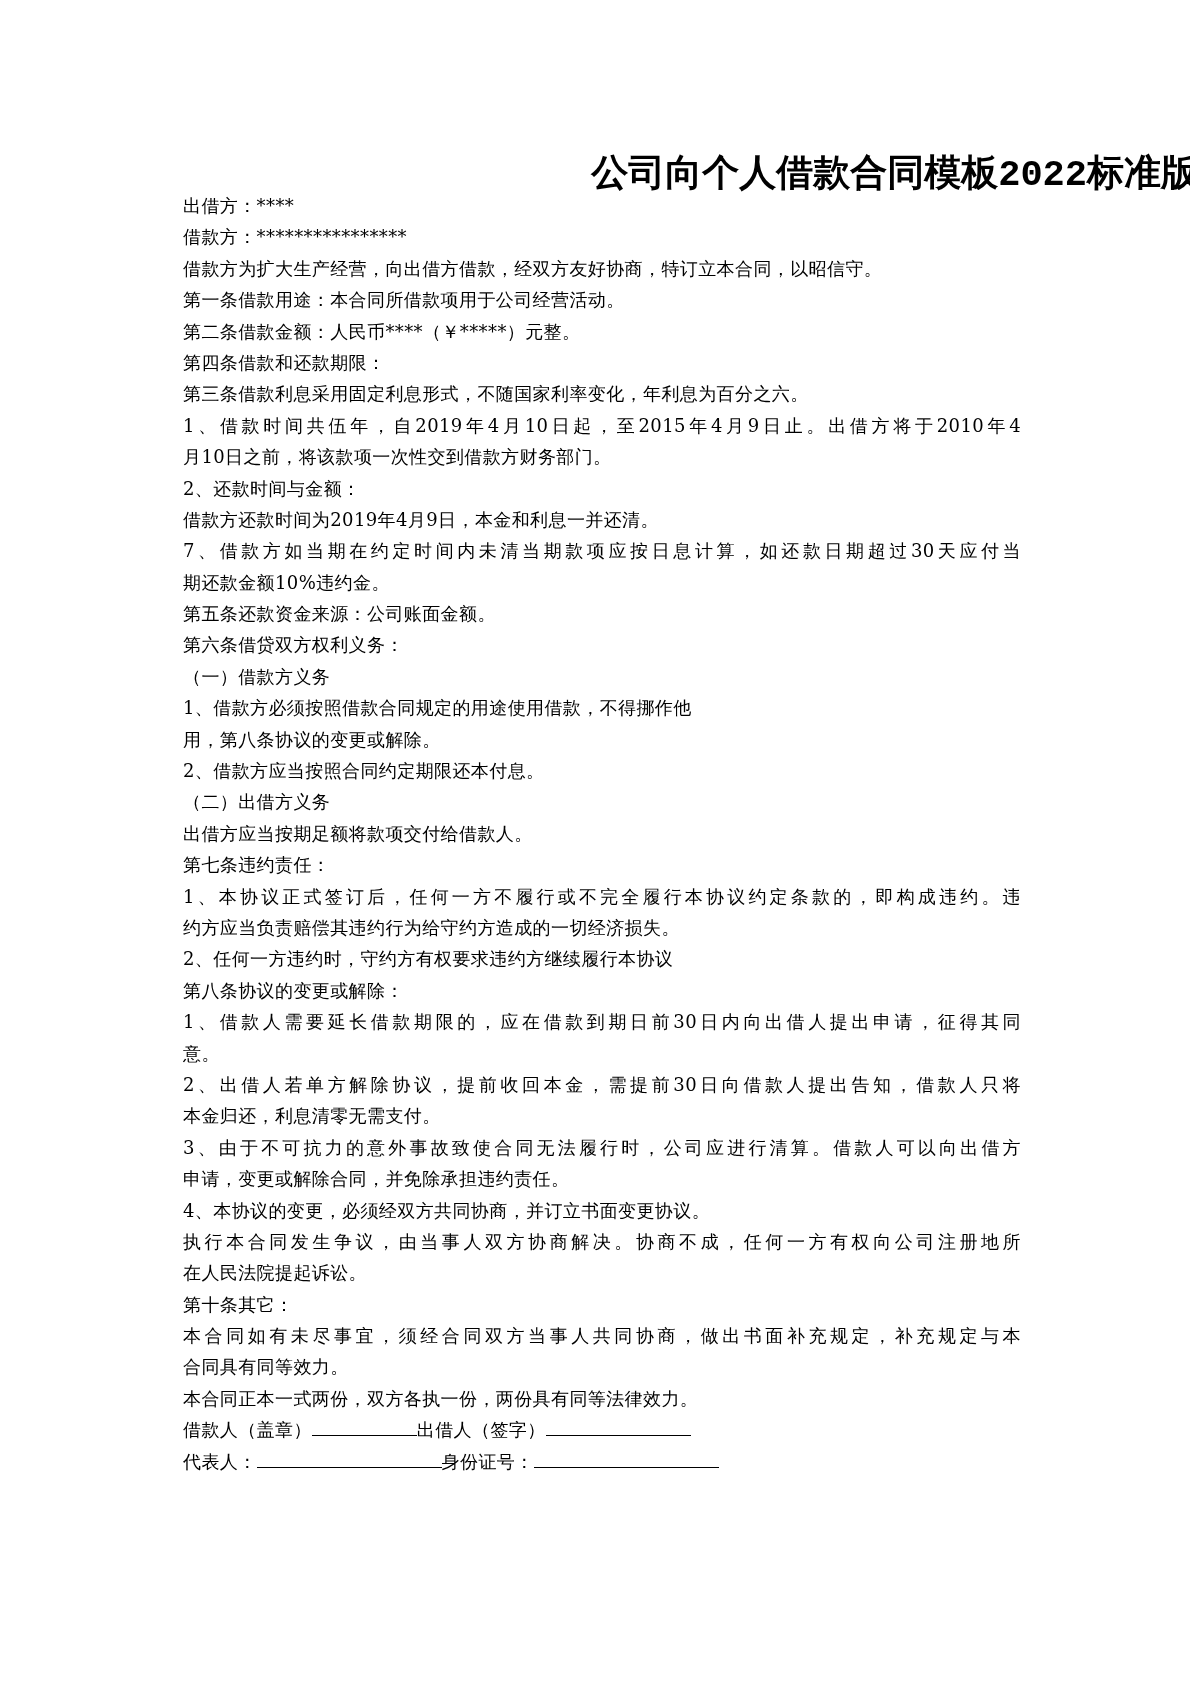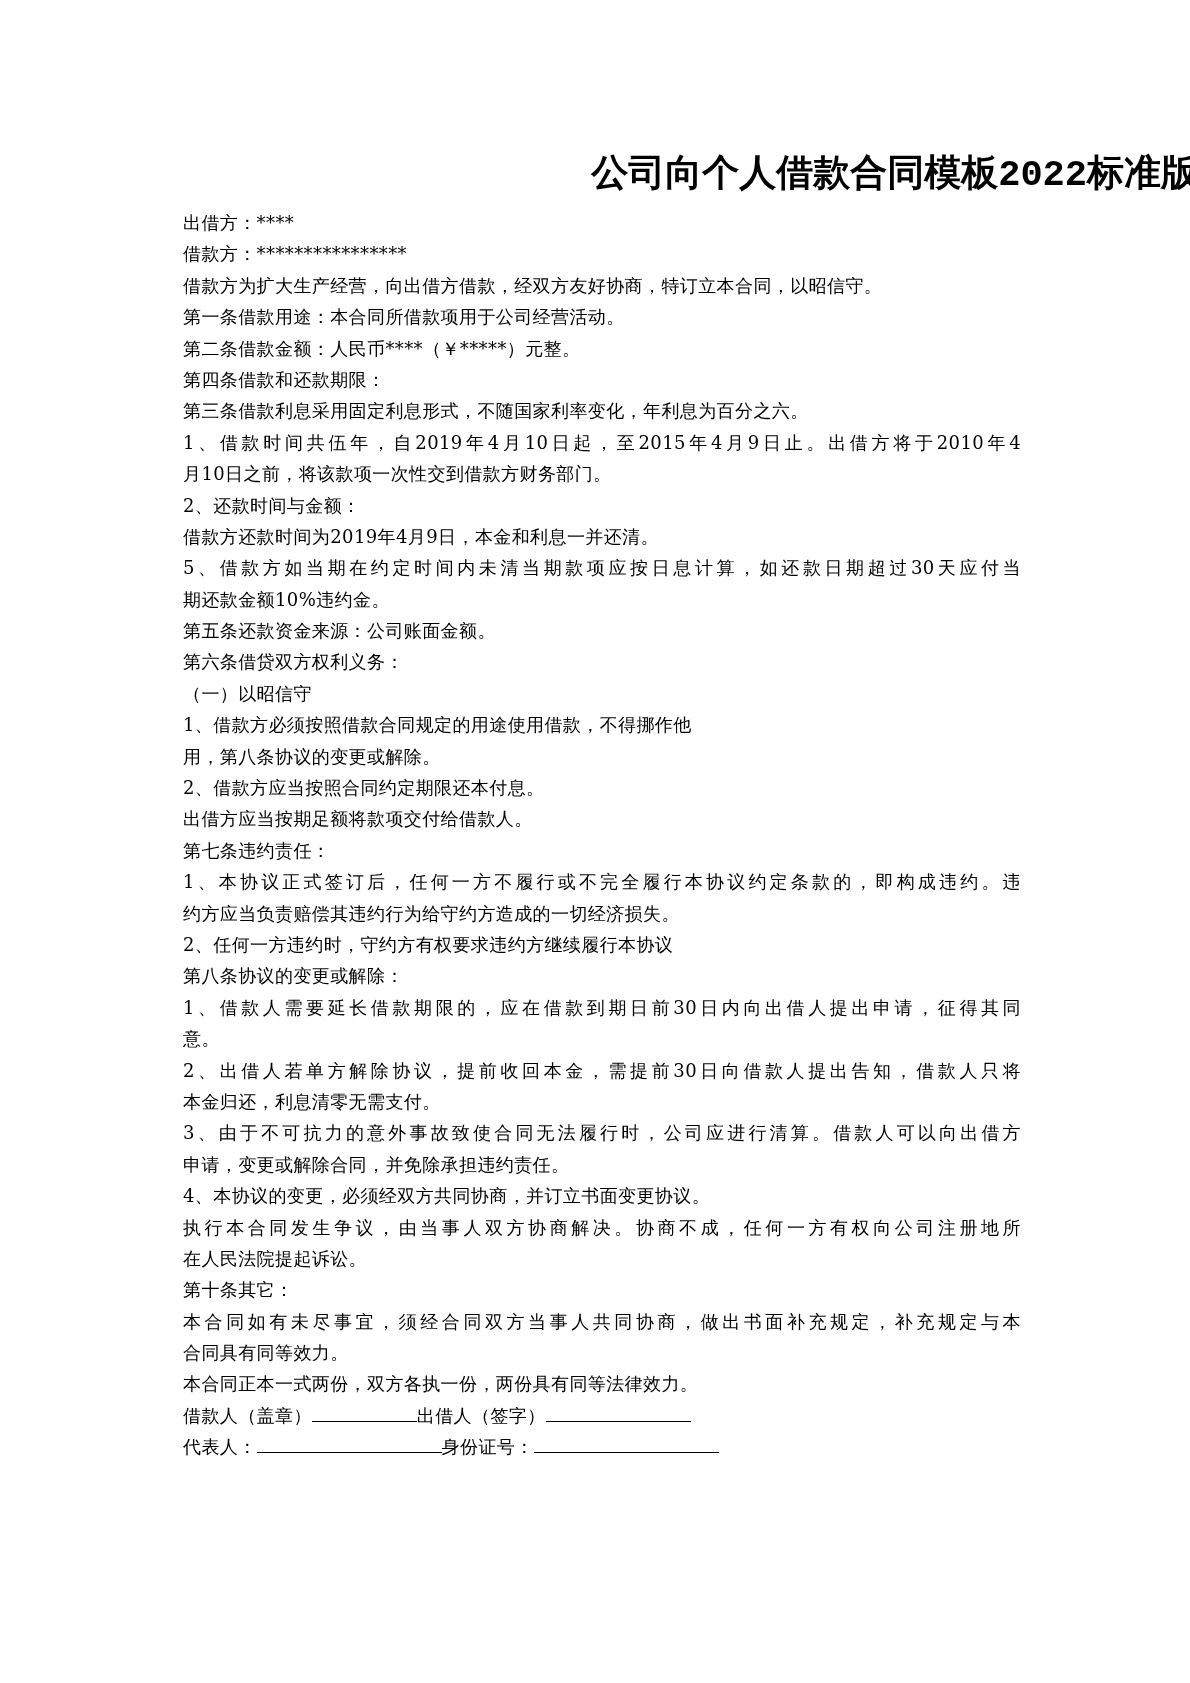--- a/index.html
+++ b/index.html
@@ -1,21 +1,21 @@
 <!DOCTYPE html>
 <html><head>
 <meta charset="utf-8">
 <style>
   html, body { margin: 0; padding: 0; background: #ffffff; }
   body { width: 1190px; height: 1683px; position: relative; overflow: hidden;
          font-family: "DejaVu Serif", "Liberation Serif", serif; color: #000; }
   .title { position: absolute; top: 150px; left: 8px; width: 1190px; text-align: right;
            font-family: Liberation Mono, monospace; font-weight: bold;
            font-size: 37px; line-height: 50px; letter-spacing: 0px; }
-  .body { position: absolute; top: 207px; left: 183px; width: 838px; }
+  .body { position: absolute; top: 190px; left: 183px; width: 838px; }
   .line { font-size: 18px; line-height: 31.4px; height: 31.4px; white-space: nowrap;
           overflow: visible; letter-spacing: 0.4px; }
   .line.justify { text-align-last: justify; text-align: justify; white-space: normal; }
   .blank { display: inline-block; border-bottom: 1px solid #000; height: 18px; vertical-align: baseline; }
   .b1 { width: 105px; }
   .b2 { width: 145px; }
   .b3 { width: 185px; }
   .b4 { width: 185px; }
 </style>
 </head>
@@ -28,28 +28,29 @@
   <div class="line">借款方：****************</div>
   <div class="line">借款方为扩大生产经营，向出借方借款，经双方友好协商，特订立本合同，以昭信守。</div>
   <div class="line">第一条借款用途：本合同所借款项用于公司经营活动。</div>
   <div class="line">第二条借款金额：人民币****（￥*****）元整。</div>
   <div class="line">第四条借款和还款期限：</div>
   <div class="line">第三条借款利息采用固定利息形式，不随国家利率变化，年利息为百分之六。</div>
   <div class="line justify">1、借款时间共伍年，自2019年4月10日起，至2015年4月9日止。出借方将于2010年4</div>
   <div class="line">月10日之前，将该款项一次性交到借款方财务部门。</div>
   <div class="line">2、还款时间与金额：</div>
   <div class="line">借款方还款时间为2019年4月9日，本金和利息一并还清。</div>
-  <div class="line justify">5、借款方如当期在约定时间内未清当期款项应按日息计算，如还款日期超过30天应付当</div>
+  <div class="line justify">7、借款方如当期在约定时间内未清当期款项应按日息计算，如还款日期超过30天应付当</div>
   <div class="line">期还款金额10%违约金。</div>
   <div class="line">第五条还款资金来源：公司账面金额。</div>
   <div class="line">第六条借贷双方权利义务：</div>
-  <div class="line">（一）以昭信守</div>
+  <div class="line">（一）借款方义务</div>
   <div class="line">1、借款方必须按照借款合同规定的用途使用借款，不得挪作他</div>
   <div class="line">用，第八条协议的变更或解除。</div>
   <div class="line">2、借款方应当按照合同约定期限还本付息。</div>
+  <div class="line">（二）出借方义务</div>
   <div class="line">出借方应当按期足额将款项交付给借款人。</div>
   <div class="line">第七条违约责任：</div>
   <div class="line justify">1、本协议正式签订后，任何一方不履行或不完全履行本协议约定条款的，即构成违约。违</div>
   <div class="line">约方应当负责赔偿其违约行为给守约方造成的一切经济损失。</div>
   <div class="line">2、任何一方违约时，守约方有权要求违约方继续履行本协议</div>
   <div class="line">第八条协议的变更或解除：</div>
   <div class="line justify">1、借款人需要延长借款期限的，应在借款到期日前30日内向出借人提出申请，征得其同</div>
   <div class="line">意。</div>
   <div class="line justify">2、出借人若单方解除协议，提前收回本金，需提前30日向借款人提出告知，借款人只将</div>
   <div class="line">本金归还，利息清零无需支付。</div>

